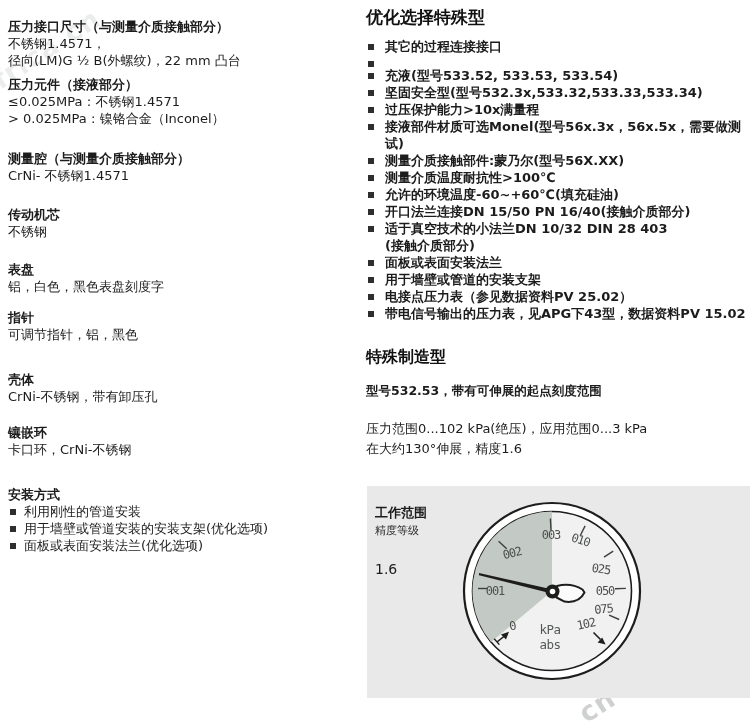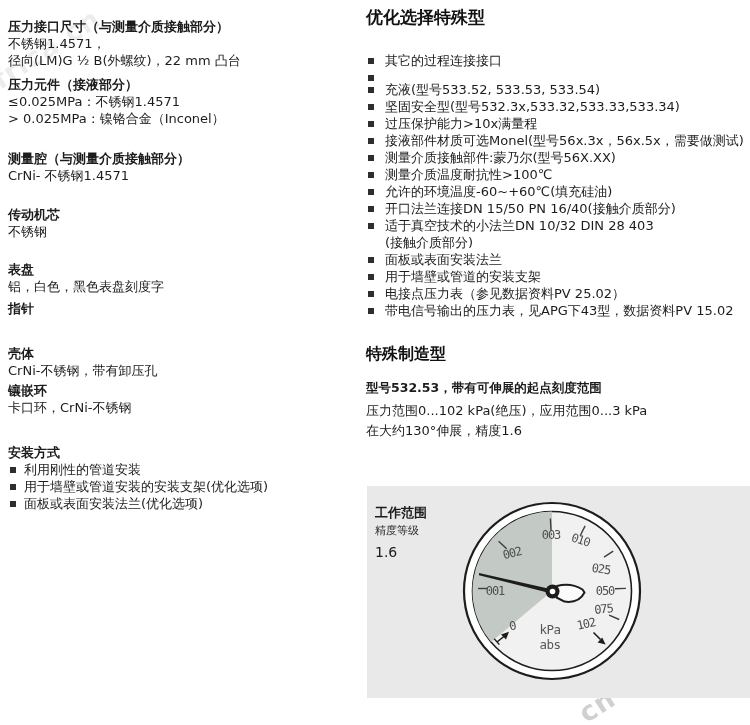--- a/index.html
+++ b/index.html
@@ -9,40 +9,40 @@
   }
   
   .col-left{position:absolute;left:8px;top:6px;width:350px;}
   .col-right{position:absolute;left:366px;top:6px;width:382px;}
   .sec-heading{font-size:17px;font-weight:bold;margin:0;line-height:22px;color:#111;}
   .sec-heading.small{font-size:16px;}
 
   .group .title{font-weight:bold;font-size:13px;line-height:17px;}
   .group .line{font-size:13px;line-height:17px;}
   .g1{margin-top:12px;} .g2{margin-top:7px;} .g3{margin-top:23px;} .g4{margin-top:22px;}
-  .g5{margin-top:21px;} .g6{margin-top:5px;} .g7{margin-top:28px;} .g8{margin-top:21px;}
-  .g9{margin-top:3px;} .g10{margin-top:28px;}
+  .g5{margin-top:21px;} .g6{margin-top:14px;} .g7{margin-top:28px;} .g8{margin-top:21px;}
+  .g9{margin-top:19px;} .g10{margin-top:28px;}
 
   .brow{display:flex;font-size:13px;line-height:17px;align-items:flex-start;}
   .blt{width:6px;height:6px;background:#2e2e2e;margin:6px 8px 0 2px;flex:none;}
   .col-right .blt{margin:6px 11px 0 2px;}
   .brow.cont .blt{visibility:hidden;}
-  .opt-list{margin-top:24px;}
+  .opt-list{margin-top:10px;font-weight:bold;}
 
   .special-head{margin-top:24px;}
   .sp-line0{margin-top:14px;font-size:12.5px;font-weight:bold;line-height:18px;}
   .sp-line{font-size:13px;line-height:20px;}
-  .sp-gap{margin-top:4px;}
+  .sp-gap{margin-top:19px;}
 
   
   .figure{position:absolute;left:367px;top:486px;width:431px;height:212px;background:#e9e9e9;}
   .fig-caption{position:absolute;left:8px;top:20px;line-height:1;}
   .fig-caption .c1{font-size:13px;font-weight:bold;}
   .fig-caption .c2{font-size:11px;margin-top:6px;color:#2a2a2a;}
-  .fig-caption .c3{font-size:14px;margin-top:9px;}
+  .fig-caption .c3{font-size:14px;margin-top:26px;}
   .gauge-svg{position:absolute;left:0;top:0;}
   .dial-num{font-family:"DejaVu Sans Mono","Liberation Mono",monospace;font-size:12px;fill:#4d514e;letter-spacing:-1px;}
   .unit-txt{font-family:"DejaVu Sans Mono","Liberation Mono",monospace;font-size:12.5px;fill:#555956;letter-spacing:-0.5px;}
 
   
   .wm{position:absolute;font-weight:bold;letter-spacing:1px;pointer-events:none;
       font-size:27px;color:#a9acab;transform:rotate(-33deg);white-space:nowrap;}
   .wm-main{left:566px;top:648px;opacity:.55;}
   .wm-frag{left:-78px;top:52px;opacity:.22;}
 </style>
@@ -78,20 +78,21 @@
       <div class="line">不锈钢</div>
     </div>
 
     <div class="group g5">
       <div class="title">表盘</div>
       <div class="line">铝，白色，黑色表盘刻度字</div>
     </div>
 
     <div class="group g6">
       <div class="title">指针</div>
+      <div class="line">可调节指针，铝，黑色</div>
     </div>
 
     <div class="group g7">
       <div class="title">壳体</div>
       <div class="line">CrNi-不锈钢，带有卸压孔</div>
     </div>
 
 
     <div class="group g9">
       <div class="title">镶嵌环</div>

